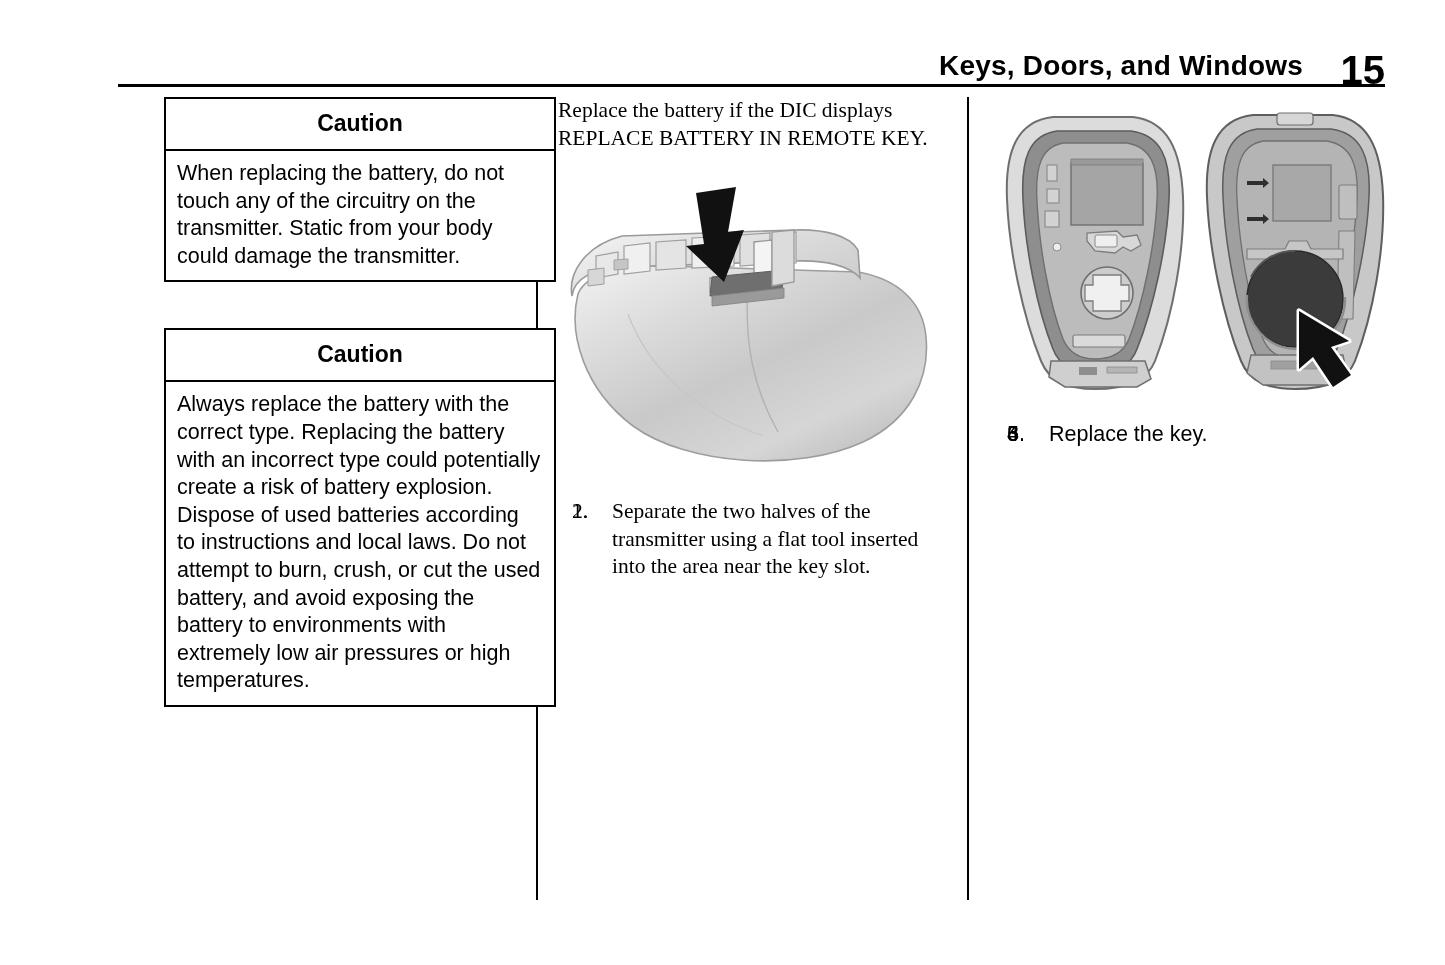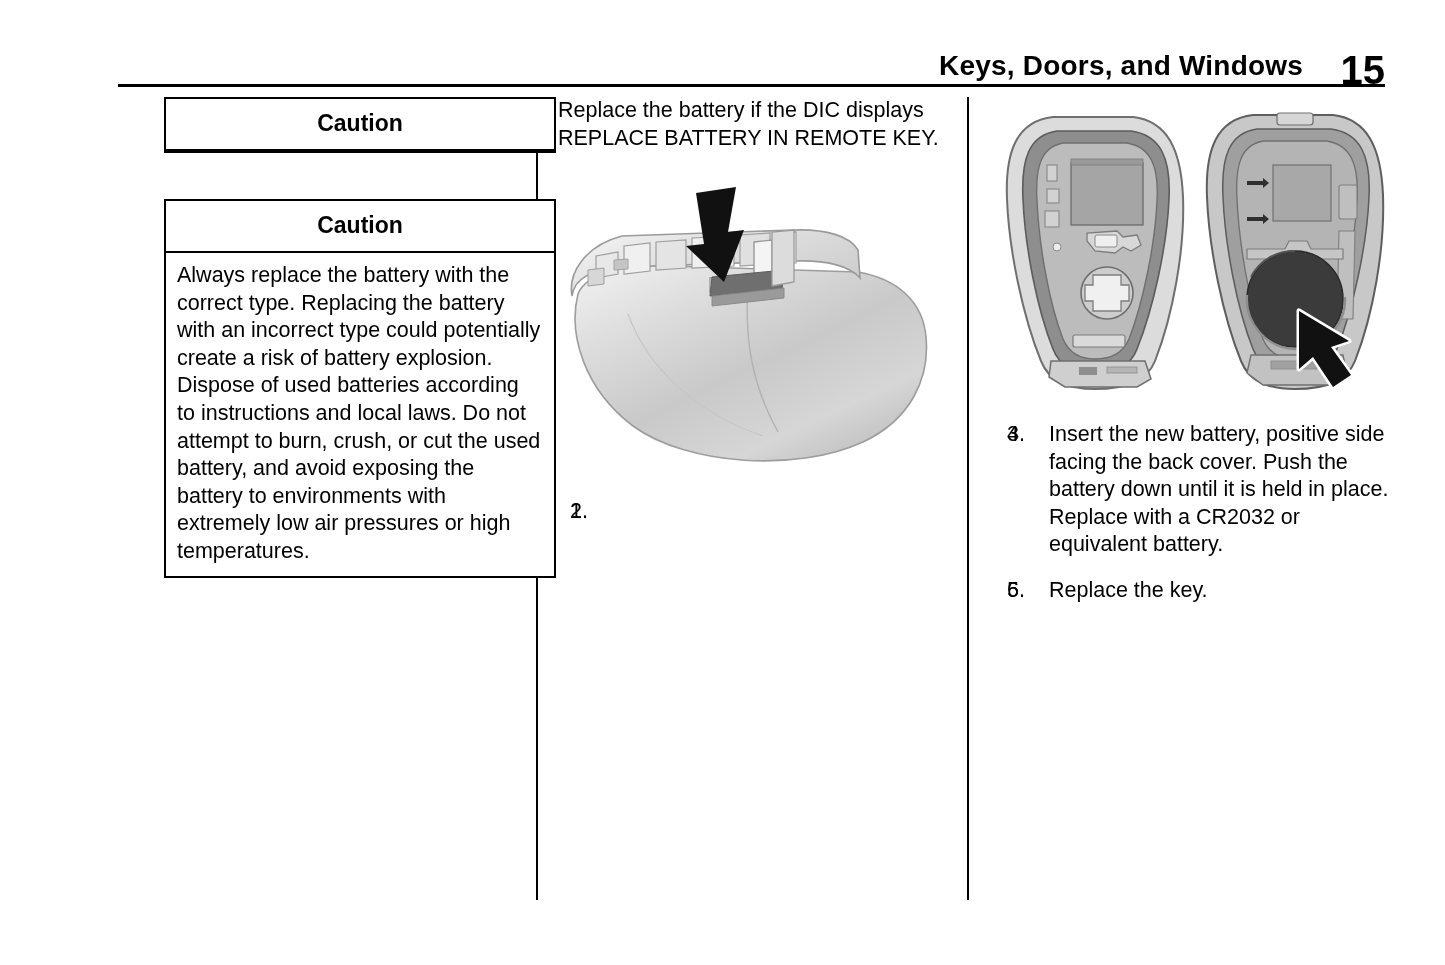--- a/index.html
+++ b/index.html
@@ -60,21 +60,21 @@
   }
   .col-rule.r1 { left: 536px; }
   .col-rule.r2 { left: 967px; }
 
   
   .column {
     position: absolute;
     top: 97px;
   }
   .col-left   { left: 120px; width: 392px; padding-left: 44px; }
-  .col-mid    { left: 558px; width: 392px; }
+  .col-mid    { left: 558px; width: 392px; font-family: Liberation Serif, serif; }
   .col-right  { left: 995px; width: 395px; }
 
   
   .caution-box {
     border: 2px solid #000000;
     background: #ffffff;
     box-sizing: border-box;
   }
   .caution-box + .caution-box { margin-top: 46px; }
   .caution-head {
@@ -136,20 +136,21 @@
 </div>
 <div class="header-rule"></div>
 
 <div class="col-rule r1"></div>
 <div class="col-rule r2"></div>
 
 <div class="column col-left">
 
   <div class="caution-box">
     <div class="caution-head">Caution</div>
+    <div class="caution-body">When replacing the battery, do not touch any of the circuitry on the transmitter. Static from your body could damage the transmitter.</div>
   </div>
 
   <div class="caution-box">
     <div class="caution-head">Caution</div>
     <div class="caution-body">Always replace the battery with the correct type. Replacing the battery with an incorrect type could potentially create a risk of battery explosion. Dispose of used batteries according to instructions and local laws. Do not attempt to burn, crush, or cut the used battery, and avoid exposing the battery to environments with extremely low air pressures or high temperatures.</div>
   </div>
 
 </div>
 
 <div class="column col-mid">
@@ -212,20 +213,21 @@
       </g>
     </svg>
   </div>
 
   <ol class="numlist">
     <li>
       <span class="num">1.</span>
     </li>
     <li>
       <span class="num">2.</span>
+      <span>Separate the two halves of the transmitter using a flat tool inserted into the area near the key slot.</span>
     </li>
   </ol>
 
 </div>
 
 <div class="column col-right">
 
   <div class="figure fig-fob-halves">
     <svg width="395" height="298" viewBox="0 0 395 298">
       <defs>
@@ -324,21 +326,20 @@
       </g>
     </svg>
   </div>
 
   <ol class="numlist">
     <li>
       <span class="num">3.</span>
     </li>
     <li>
       <span class="num">4.</span>
-      <span>Insert the new battery, positive side facing the back cover. Push the battery down until it is held in place. Replace with a CR2032 or equivalent battery.</span>
     </li>
     <li>
       <span class="num">5.</span>
     </li>
     <li>
       <span class="num">6.</span>
       <span>Replace the key.</span>
     </li>
   </ol>
 

